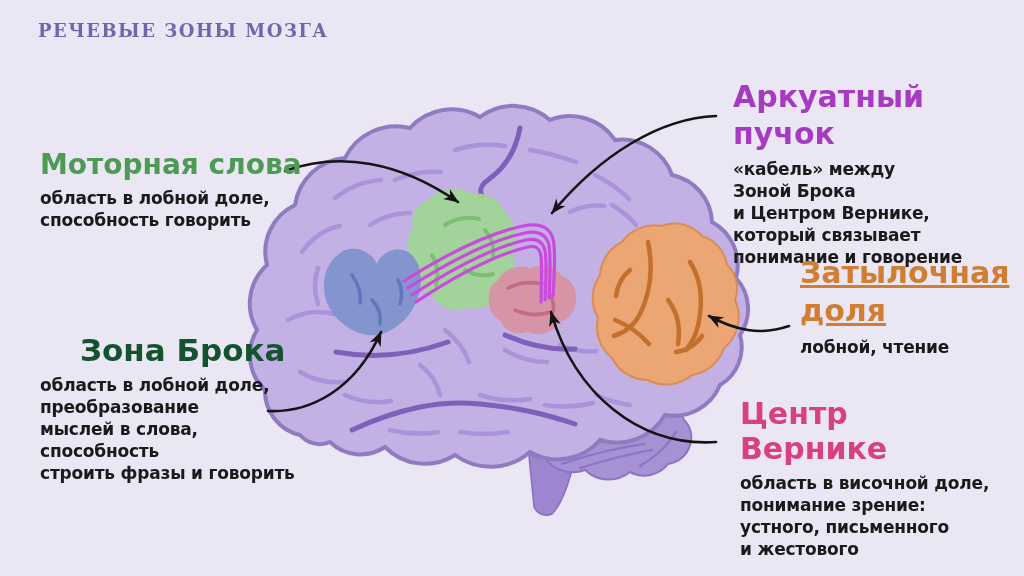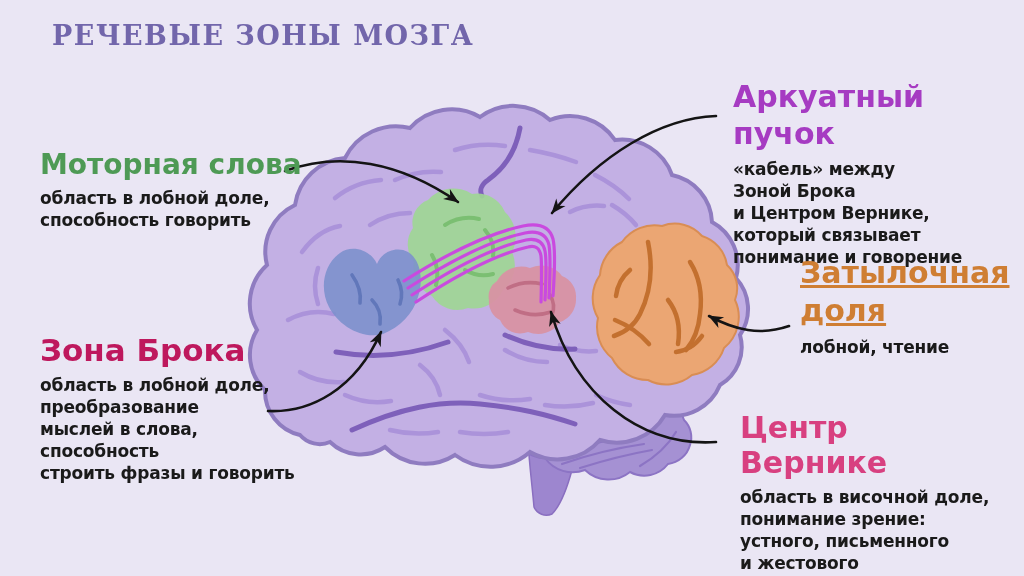--- a/index.html
+++ b/index.html
@@ -2,39 +2,39 @@
 <html lang="ru"><head>
 <meta charset="utf-8">
 <style>
   html,body{margin:0;padding:0;}
   .stage{
     position:relative;width:1024px;height:576px;overflow:hidden;
     background:#eae6f4;
     font-family:"DejaVu Sans", sans-serif;
   }
   .page-title{
-    position:absolute;left:52px;top:20px;
+    position:absolute;left:38px;top:20px;
     font-family:"DejaVu Serif", serif;
-    font-weight:bold;font-size:27px;letter-spacing:1.5px;
+    font-weight:bold;font-size:18px;letter-spacing:1.5px;
     color:#7266ab;
   }
   .brain-svg{position:absolute;left:0;top:0;width:1024px;height:576px;}
   .label{position:absolute;}
   .label h2{margin:0;padding:0;font-weight:bold;white-space:pre-line;}
   .label p{margin:6px 0 0 0;padding:0;font-weight:bold;font-size:17px;line-height:22px;
     letter-spacing:-0.2px;color:#1a1a1a;white-space:pre-line;}
   .lbl-motor{left:40px;top:148px;}
   .lbl-motor h2{font-size:28px;color:#4e9a55;}
   .lbl-broca{left:40px;top:332px;}
-  .lbl-broca h2{font-size:31px;color:#be185d;}
+  .lbl-broca h2{font-size:31px;color:#14532d;margin-left:40px;}
   .lbl-arcuate{left:733px;top:50px;width:240px;margin-top:28px;}
   .lbl-arcuate h2{font-size:30px;line-height:37px;color:#a63bc2;}
   .lbl-occipital{left:800px;top:254px;width:210px;}
   .lbl-occipital h2{font-size:30px;line-height:38px;color:#cf7e33;text-decoration:underline;}
-  .lbl-wernicke{left:740px;top:410px;width:260px;}
+  .lbl-wernicke{left:740px;top:396px;width:260px;}
   .lbl-wernicke h2{font-size:30px;color:#d84080;}
 </style>
 </head>
 <body>
 
 <div class="stage">
 
   <svg class="brain-svg" viewBox="0 0 1024 576" aria-hidden="true">
     <defs>
       <marker id="ah" markerUnits="userSpaceOnUse" markerWidth="18" markerHeight="14" refX="15" refY="7" orient="auto">

